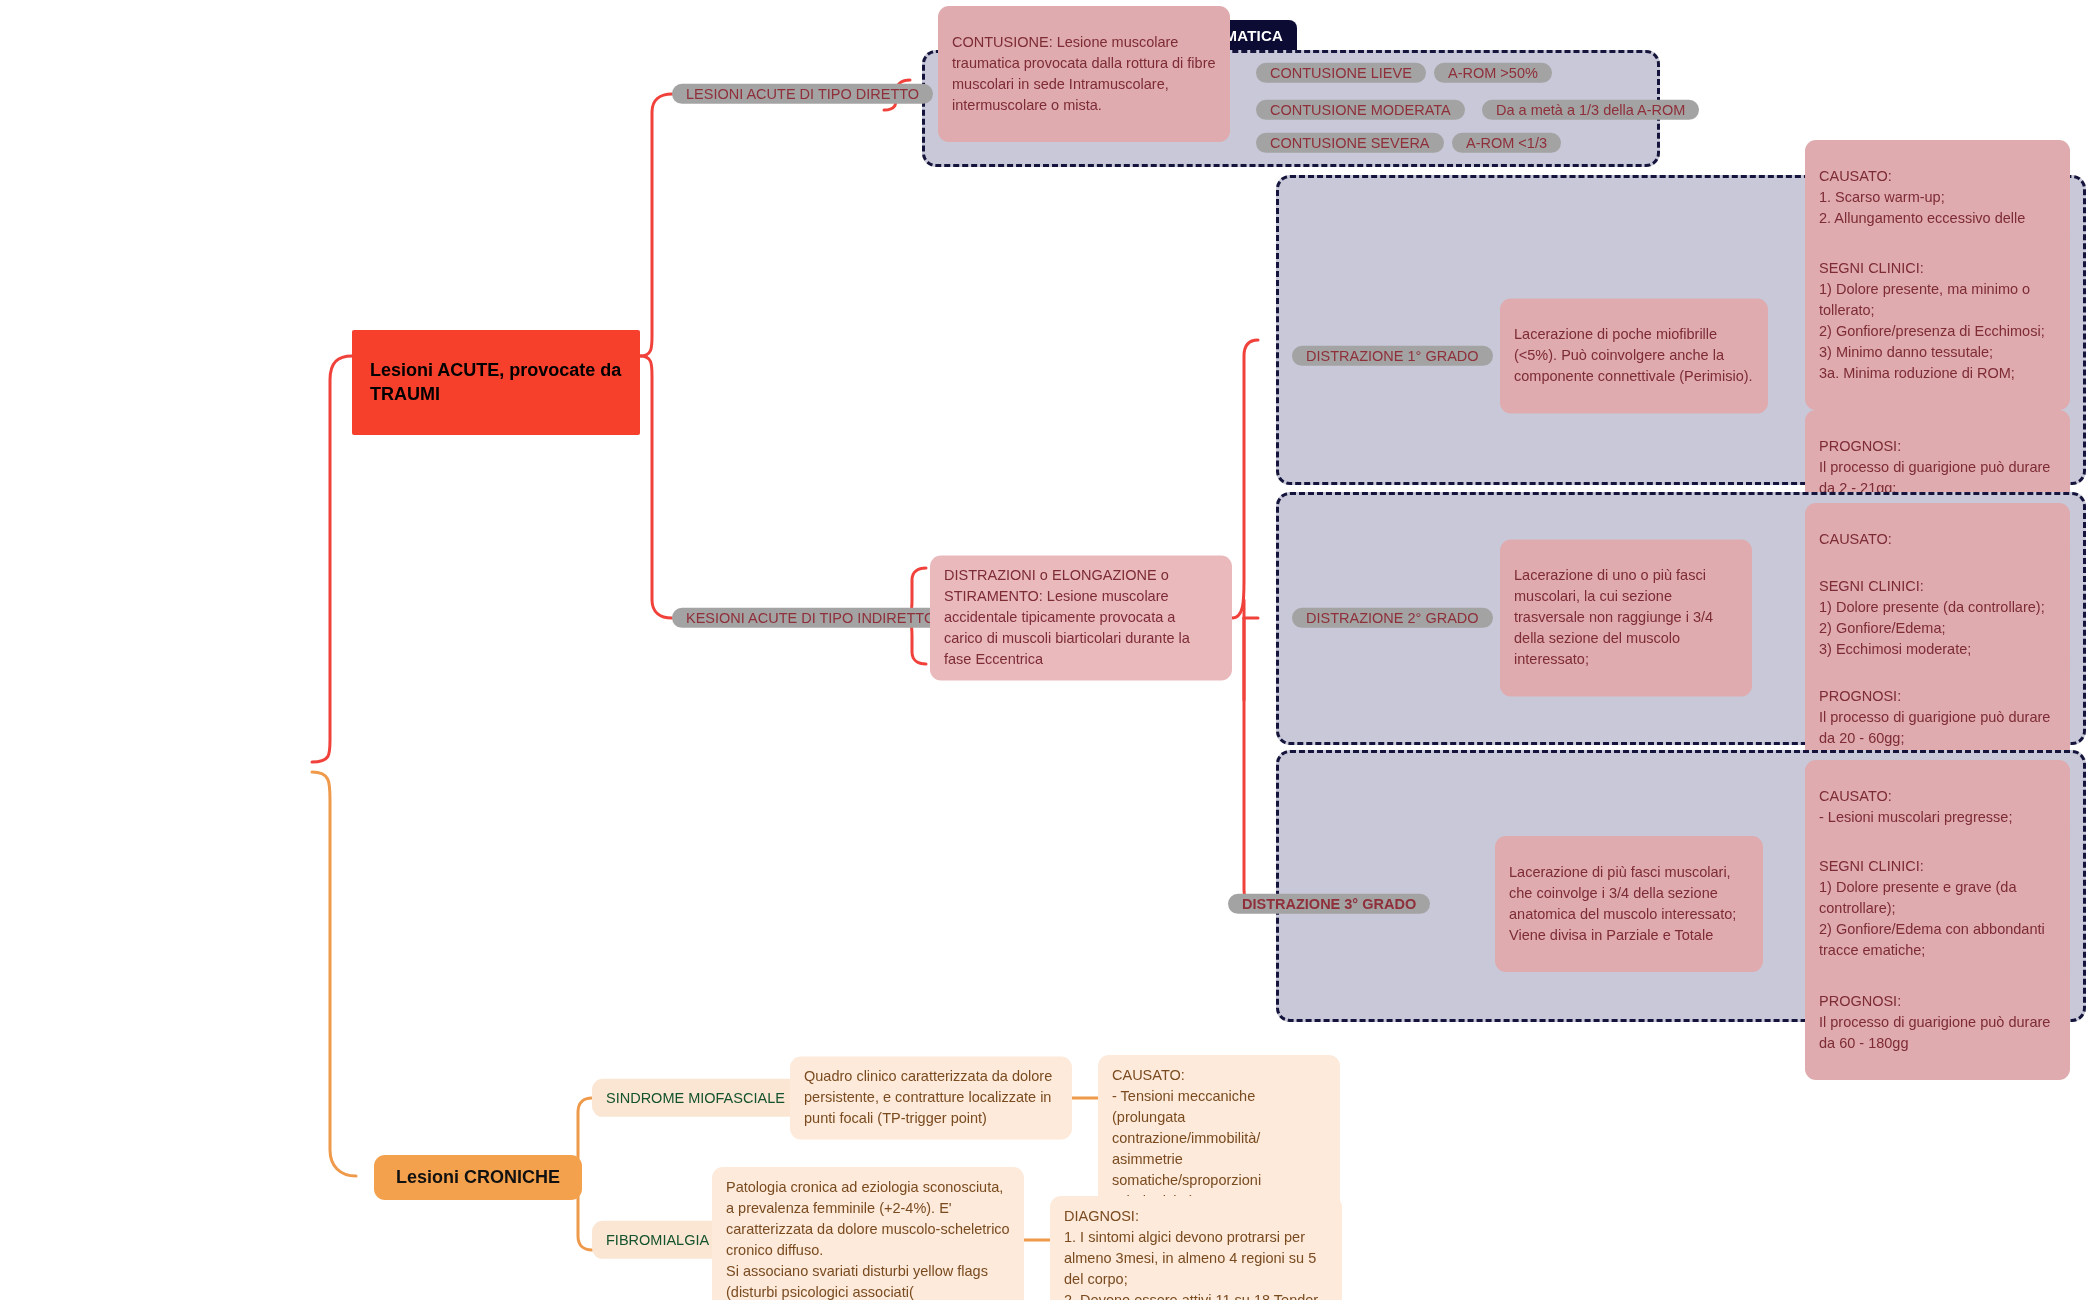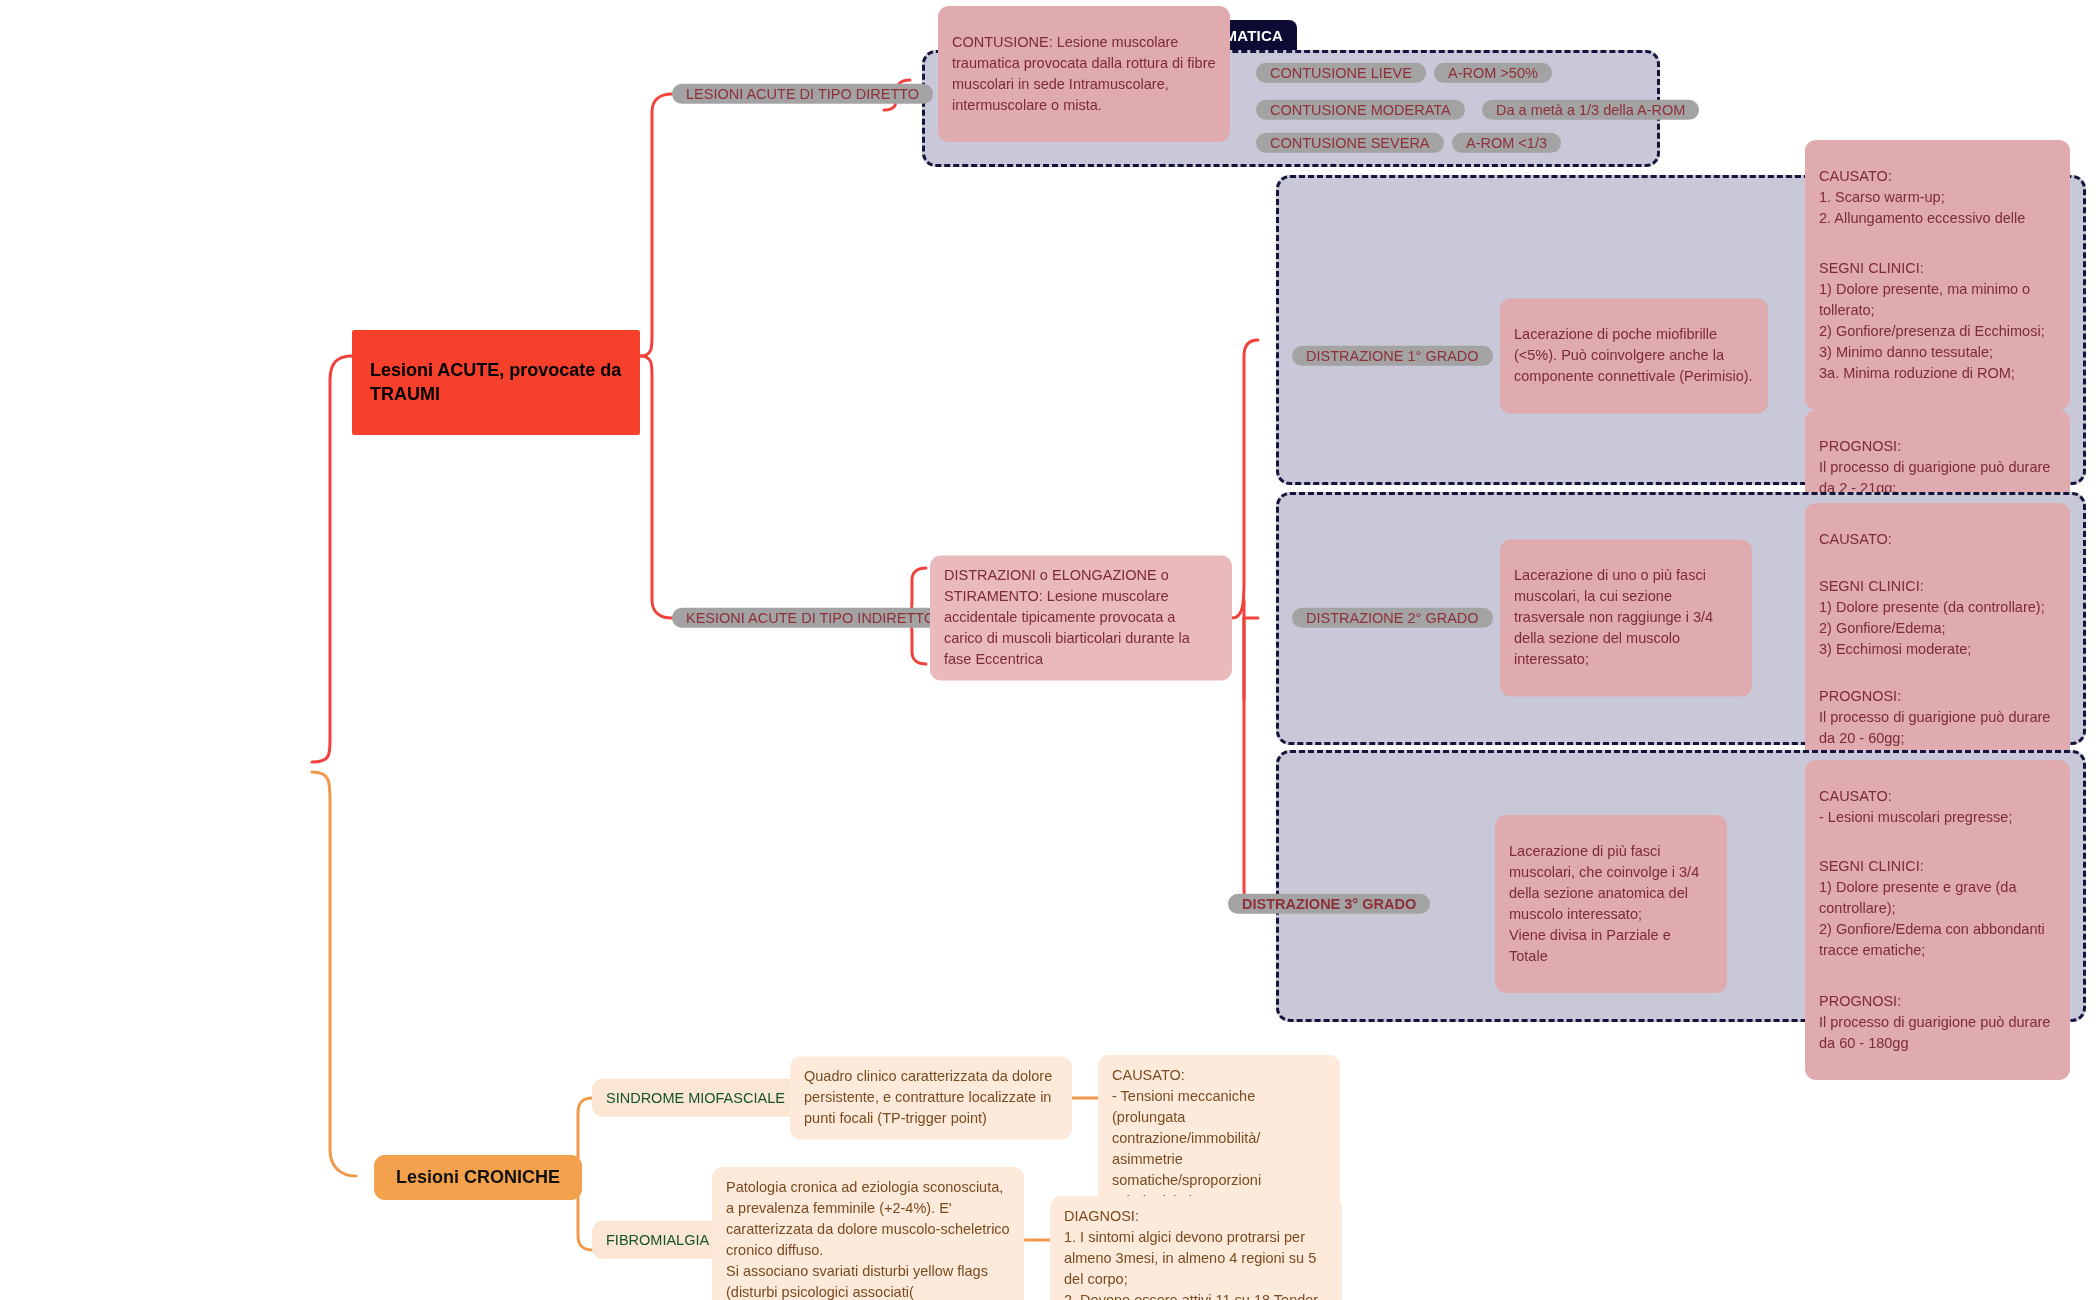--- a/index.html
+++ b/index.html
@@ -195,21 +195,21 @@
   <div class="node box-red ws" style="left:1805px; top:550px; width:265px;">SEGNI CLINICI:
 1) Dolore presente (da controllare);
 2) Gonfiore/Edema;
 3) Ecchimosi moderate;
 4) Significativa riduzione ROM e funzione articolare</div>
   <div class="node box-red ws" style="left:1805px; top:660px; width:265px;">PROGNOSI:
 Il processo di guarigione può durare da 20 - 60gg;</div>
 
   <div class="dashgroup" style="left:1276px; top:750px; width:810px; height:272px;"></div>
   <div class="node pill-red" style="left:1228px; top:904px; transform:translateY(-50%);font-weight:bold;">DISTRAZIONE 3° GRADO</div>
-  <div class="node box-red ws" style="left:1495px; top:904px; width:232px; transform:translateY(-50%);">Lacerazione di più fasci muscolari, che coinvolge i 3/4 della sezione anatomica del muscolo interessato;
+  <div class="node box-red ws" style="left:1495px; top:904px; width:268px; transform:translateY(-50%);">Lacerazione di più fasci muscolari, che coinvolge i 3/4 della sezione anatomica del muscolo interessato;
 Viene divisa in Parziale e Totale</div>
   <div class="node box-red ws" style="left:1805px; top:760px; width:265px;">CAUSATO:
 - Lesioni muscolari pregresse;
 - Abuso di steroidi;
 - Collagenopatia;</div>
   <div class="node box-red ws" style="left:1805px; top:830px; width:265px;">SEGNI CLINICI:
 1) Dolore presente e grave (da controllare);
 2) Gonfiore/Edema con abbondanti tracce ematiche;
 3) Lesione completa;
 4) Significativa e critica riduzione ROM e funzione articoalre assente;</div>

